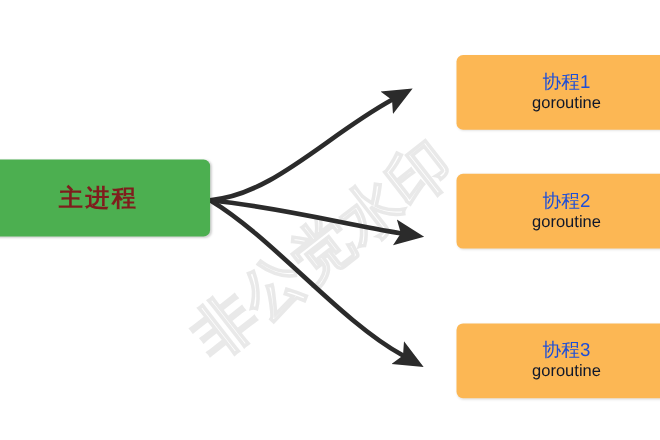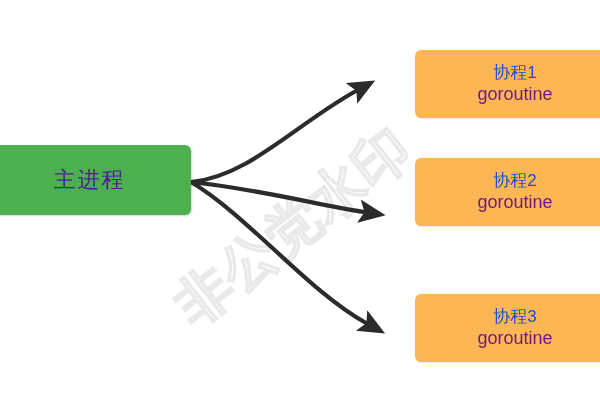--- a/index.html
+++ b/index.html
@@ -54,42 +54,42 @@
   }
   .node-main {
     left: -12px;
     top: 145px;
     width: 203px;
     height: 70px;
     background: #4CAF50;
     box-shadow: 1px 1px 2px rgba(0,0,0,0.18);
   }
   .node-main .label-primary {
-    color: #4c1d95;
+    color: #7f1d1d;
     font-size: 22px;
-    font-weight: 400;
+    font-weight: 700;
     letter-spacing: 2px;
     line-height: 1.1;
   }
   .node-worker {
     left: 415px;
     width: 200px;
     height: 68px;
     background: #FCB754;
     box-shadow: 1px 1px 2px rgba(0,0,0,0.10);
   }
   .node-worker .label-primary {
     color: #1d4ed8;
     font-size: 17px;
     font-weight: 400;
     line-height: 1.25;
   }
   .node-worker .label-secondary {
-    color: #701a75;
-    font-size: 18px;
+    color: #0f172a;
+    font-size: 15px;
     font-weight: 400;
     line-height: 1.25;
   }
   .worker-1 { top: 50px; }
   .worker-2 { top: 158px; }
   .worker-3 { top: 294px; }
 </style>
 </head>
 <body>
 

